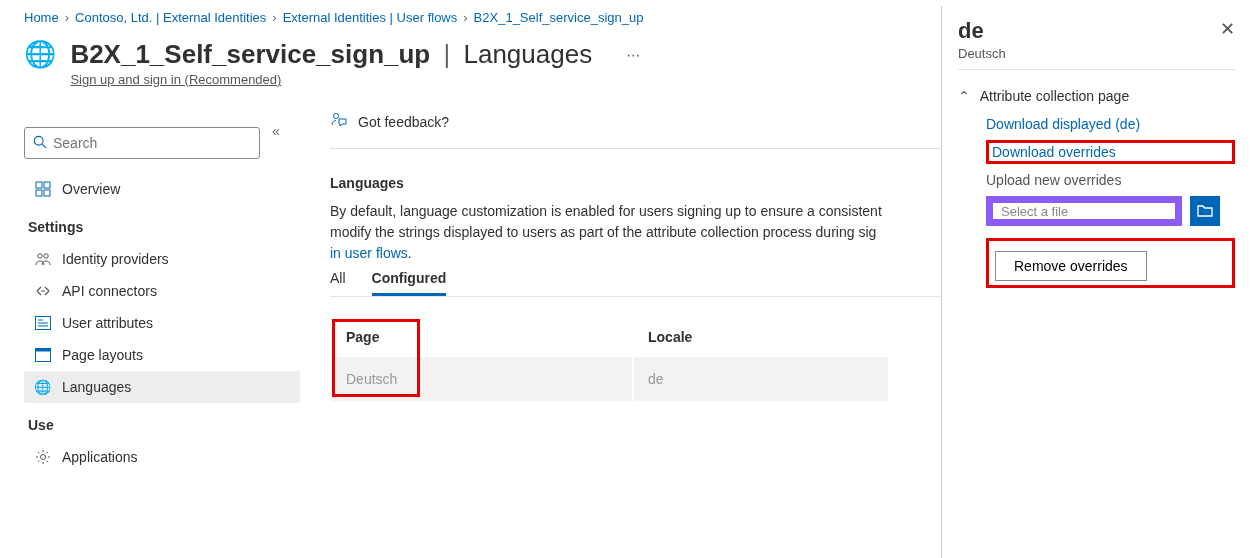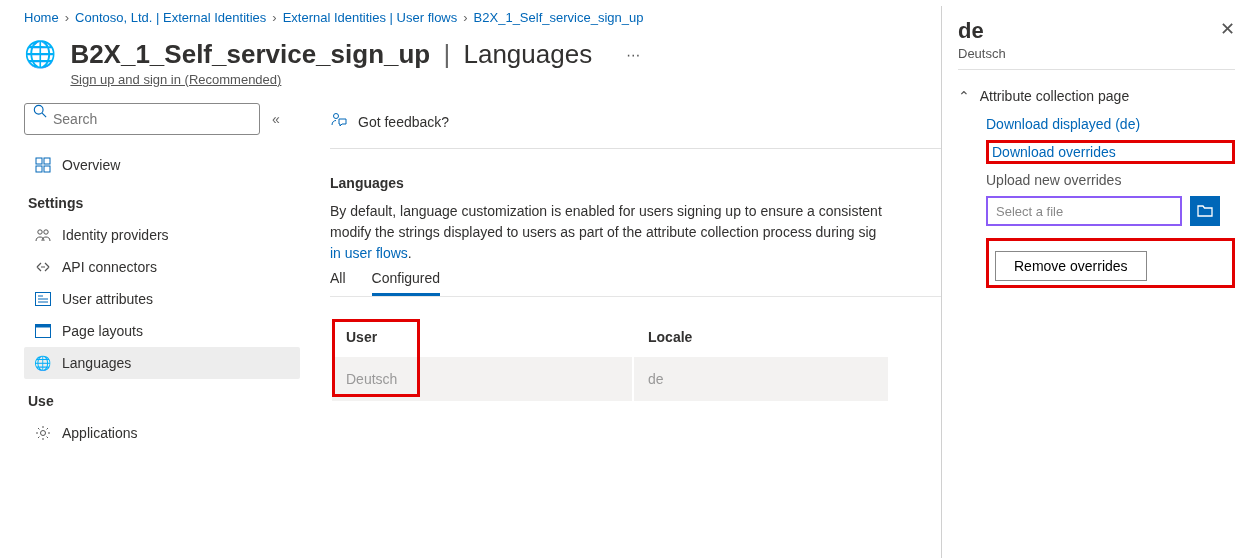--- a/index.html
+++ b/index.html
@@ -16,58 +16,58 @@
   .rightpanel { width: 310px; border-left: 1px solid #d0d0d0; padding: 12px 16px; position: absolute; right:0; top:6px; bottom:0; background:#fff; }
 
   .header-row { display: flex; align-items: flex-start; gap: 14px; padding: 6px 0 16px 0; }
   .page-title { font-size: 26px; font-weight:600; }
   .page-title .sep-bar { color:#666; font-weight:400; padding:0 6px; }
   .page-title .subtitle { font-weight:400; color:#323130; }
   .page-sub { font-size:13px; color:#555; margin-top:2px;text-decoration:underline; }
   .more-btn { margin-left:20px; color:#555; padding-top:8px; cursor:pointer; }
 
   .search-row { display:flex; align-items:center; gap:12px; margin-bottom:14px; }
-  .searchbox { display:flex; border:1px solid #888; border-radius:3px; width:236px; height:32px; padding:0 8px; gap:6px; }
+  .searchbox { display:flex; align-items:center; border:1px solid #888; border-radius:3px; width:236px; height:32px; padding:0 8px; gap:6px;margin-top:24px; }
   .searchbox input { border:none; outline:none; width:100%; font-size:14px; color:#666; }
   .collapse-icon { cursor:pointer; color:#666; }
 
   .nav-item { display:flex; align-items:center; gap:10px; padding:8px 10px; cursor:pointer; border-radius:2px; }
   .nav-item.active { background:#ededed; }
   .nav-item .ic { width:18px; display:flex; justify-content:center; color:#555; }
   .nav-section { font-weight:600; padding:14px 4px 8px 4px; }
 
   .feedback-row { display:flex; align-items:center; gap:10px; padding:8px 0 16px 0; border-bottom:1px solid #e0e0e0; }
   .feedback-row .ic { color:#0067b8; }
   .feedback-row a { color:#323130; cursor:pointer; }
 
   .section-h { font-weight:600; margin:26px 0 10px 0; }
   .desc { font-size:14px; color:#323130; line-height:1.5; }
   .desc a { color:#0067b8; }
 
   .tabs { display:flex; gap:26px; border-bottom:1px solid #e5e5e5; }
   .tab { padding:6px 0 10px 0; cursor:pointer; color:#323130; }
-  .tab.active { font-weight:400; border-bottom:3px solid #0067b8; padding-bottom:7px; }
+  .tab.active { font-weight:700; border-bottom:3px solid #0067b8; padding-bottom:7px; }
 
   .table { margin-top:20px; width:560px; }
   .table th { text-align:left; font-weight:600; padding:10px 14px; font-size:14px; }
   .table td { padding:14px 14px; font-size:14px; }
   .table tbody tr td { background:#f3f2f1; color:#999; }
 
   .panel-head { display:flex; justify-content:space-between; align-items:flex-start; padding-bottom:8px; border-bottom:1px solid #e0e0e0; }
   .panel-head h2 { font-size:22px; font-weight:600; }
   .panel-head .sub { font-size:13px; color:#555; margin-top:2px; }
   .panel-close { cursor:pointer; font-size:18px; color:#555; }
 
   .accordion { display:flex; align-items:center; gap:10px; margin-top:18px; cursor:pointer; }
   .accordion .chev { transform: rotate(180deg); display:inline-block; color:#555; }
   .panel-links { padding:12px 0 0 28px; display:flex; flex-direction:column; gap:8px; }
   .panel-links a { color:#0067b8; cursor:pointer; }
   .panel-links .lbl { color:#555; }
   .file-row { display:flex; gap:8px; align-items:center; }
-  .file-input { border:2px solid #8b5cf6; height:30px; padding:4px 8px; width:196px; font-size:13px; color:#888; display:flex; align-items:center; cursor:pointer; }
+  .file-input { border:7px solid #8b5cf6; height:30px; padding:4px 8px; width:196px; font-size:13px; color:#888; display:flex; align-items:center; cursor:pointer; }
   .file-btn { background:#0067b8; width:30px; height:30px; display:flex; align-items:center; justify-content:center; cursor:pointer; }
   .remove-btn { border:1px solid #888; background:#fff; padding:6px 18px; font-size:14px; cursor:pointer; margin-top:6px; }
 
   .hl-red { border:3px solid #e20000; padding:1px 3px; display:inline-block; }
   .hl-red-btn { border:3px solid #e20000; padding:4px 6px; display:inline-block; margin-top:4px; }
 
   .thname-wrap { position:relative; display:inline-block; }
   .thname-wrap .red-overlay { position:absolute; left:-14px; top:-10px; width:88px; height:78px; border:3px solid #e20000; pointer-events:none; }
 </style>
 </head>
@@ -210,21 +210,21 @@
     <div class="tabs">
       <div class="tab">All</div>
       <div class="tab active">Configured</div>
     </div>
 
     <table class="table">
       <thead>
         <tr>
           <th style="width:300px;">
             <span class="thname-wrap">
-              <span>User</span>
+              <span>Page</span>
               <span class="red-overlay"></span>
             </span>
           </th>
           <th>Locale</th>
         </tr>
       </thead>
       <tbody>
         <tr>
           <td>Deutsch</td>
           <td>de</td>

